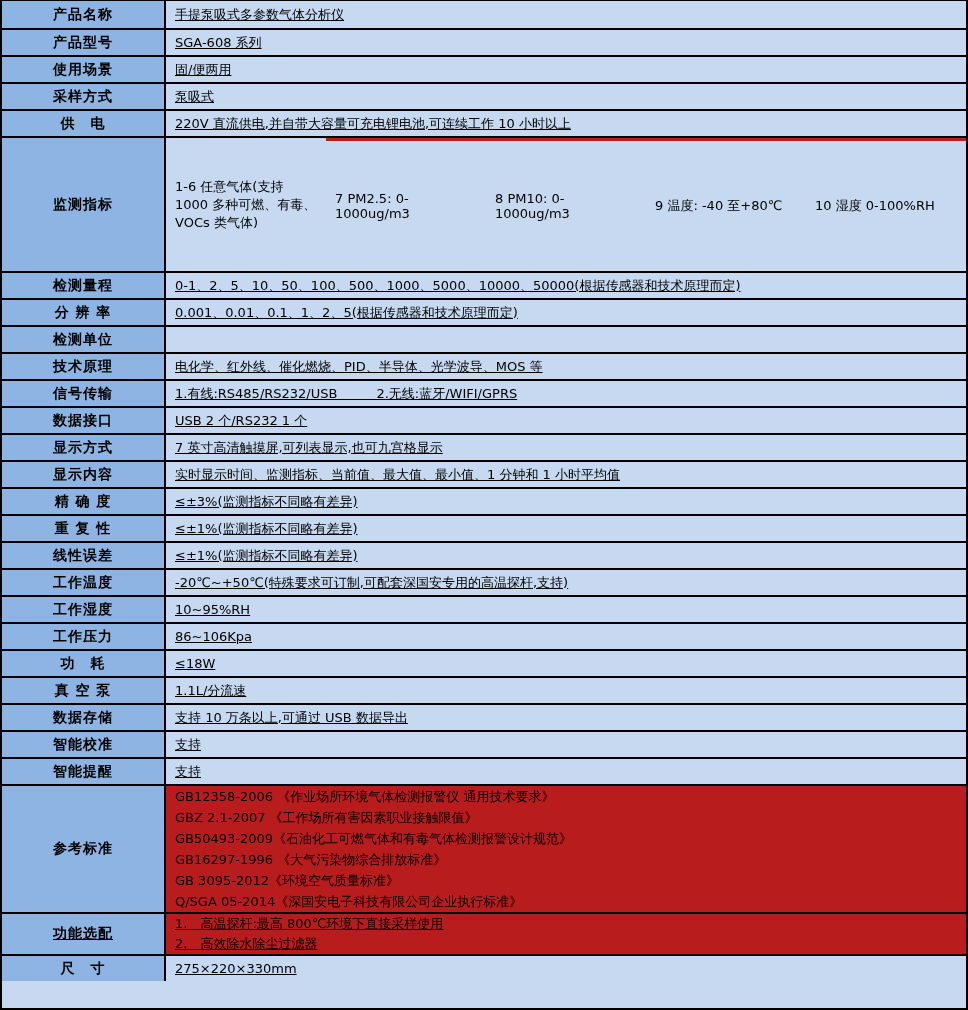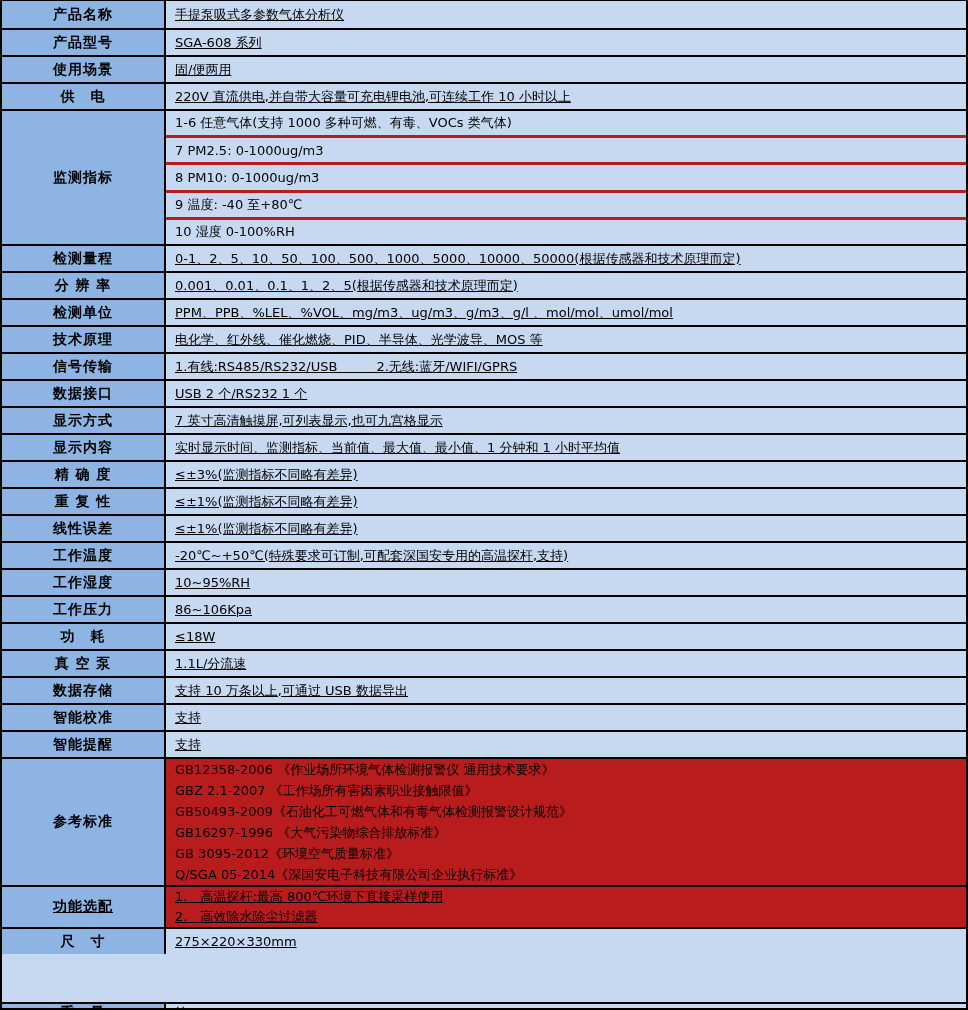--- a/index.html
+++ b/index.html
@@ -19,21 +19,21 @@
   .row.grow{flex:1;margin-top:48px;}
   .label{
     width:164px;flex:none;background:#8DB4E2;border-right:2px solid #000;
     display:flex;align-items:center;justify-content:center;
     font-weight:bold;font-size:14px;letter-spacing:1px;box-sizing:border-box;
   }
   .value{
     flex:1;background:#C6D9F1;display:flex;align-items:center;
     padding:0 9px;font-size:13px;box-sizing:border-box;min-width:0;text-decoration:underline;
   }
-  .subvals{flex:1;display:flex;flex-direction:column;min-width:0;}
+  .subvals{flex:1;display:flex;min-width:0;}
   .subcell{
     flex:1;box-sizing:border-box;border-top:3px solid #b91c1c;background:#C6D9F1;
     display:flex;align-items:center;padding:0 9px;font-size:13px;
   }
   .subcell:first-child{border-top:none;}
   .lines{flex:1;background:#b91c1c;display:flex;flex-direction:column;justify-content:center;padding:0 9px;min-width:0;}
   .line{flex:1;display:flex;align-items:center;font-size:13px;}
 </style>
 </head>
 <body>
@@ -48,20 +48,24 @@
   <div class="row std">
     <div class="label">产品型号</div>
     <div class="value">SGA-608 系列</div>
   </div>
 
   <div class="row std">
     <div class="label">使用场景</div>
     <div class="value">固/便两用</div>
   </div>
 
+  <div class="row std">
+    <div class="label">采样方式</div>
+    <div class="value">泵吸式</div>
+  </div>
 
   <div class="row std">
     <div class="label">供　电</div>
     <div class="value">220V 直流供电,并自带大容量可充电锂电池,可连续工作 10 小时以上</div>
   </div>
 
   <div class="row monitor">
     <div class="label">监测指标</div>
     <div class="subvals">
       <div class="subcell">1-6 任意气体(支持 1000 多种可燃、有毒、VOCs 类气体)</div>
@@ -77,21 +81,20 @@
     <div class="value">0-1、2、5、10、50、100、500、1000、5000、10000、50000(根据传感器和技术原理而定)</div>
   </div>
 
   <div class="row std">
     <div class="label">分 辨 率</div>
     <div class="value">0.001、0.01、0.1、1、2、5(根据传感器和技术原理而定)</div>
   </div>
 
   <div class="row std">
     <div class="label">检测单位</div>
-    <div class="value">PPM、PPB、%LEL、%VOL、mg/m3、ug/m3、g/m3、g/l 、mol/mol、umol/mol</div>
   </div>
 
   <div class="row std">
     <div class="label">技术原理</div>
     <div class="value">电化学、红外线、催化燃烧、PID、半导体、光学波导、MOS 等</div>
   </div>
 
   <div class="row std">
     <div class="label">信号传输</div>
     <div class="value">1.有线:RS485/RS232/USB　　　2.无线:蓝牙/WIFI/GPRS</div>

